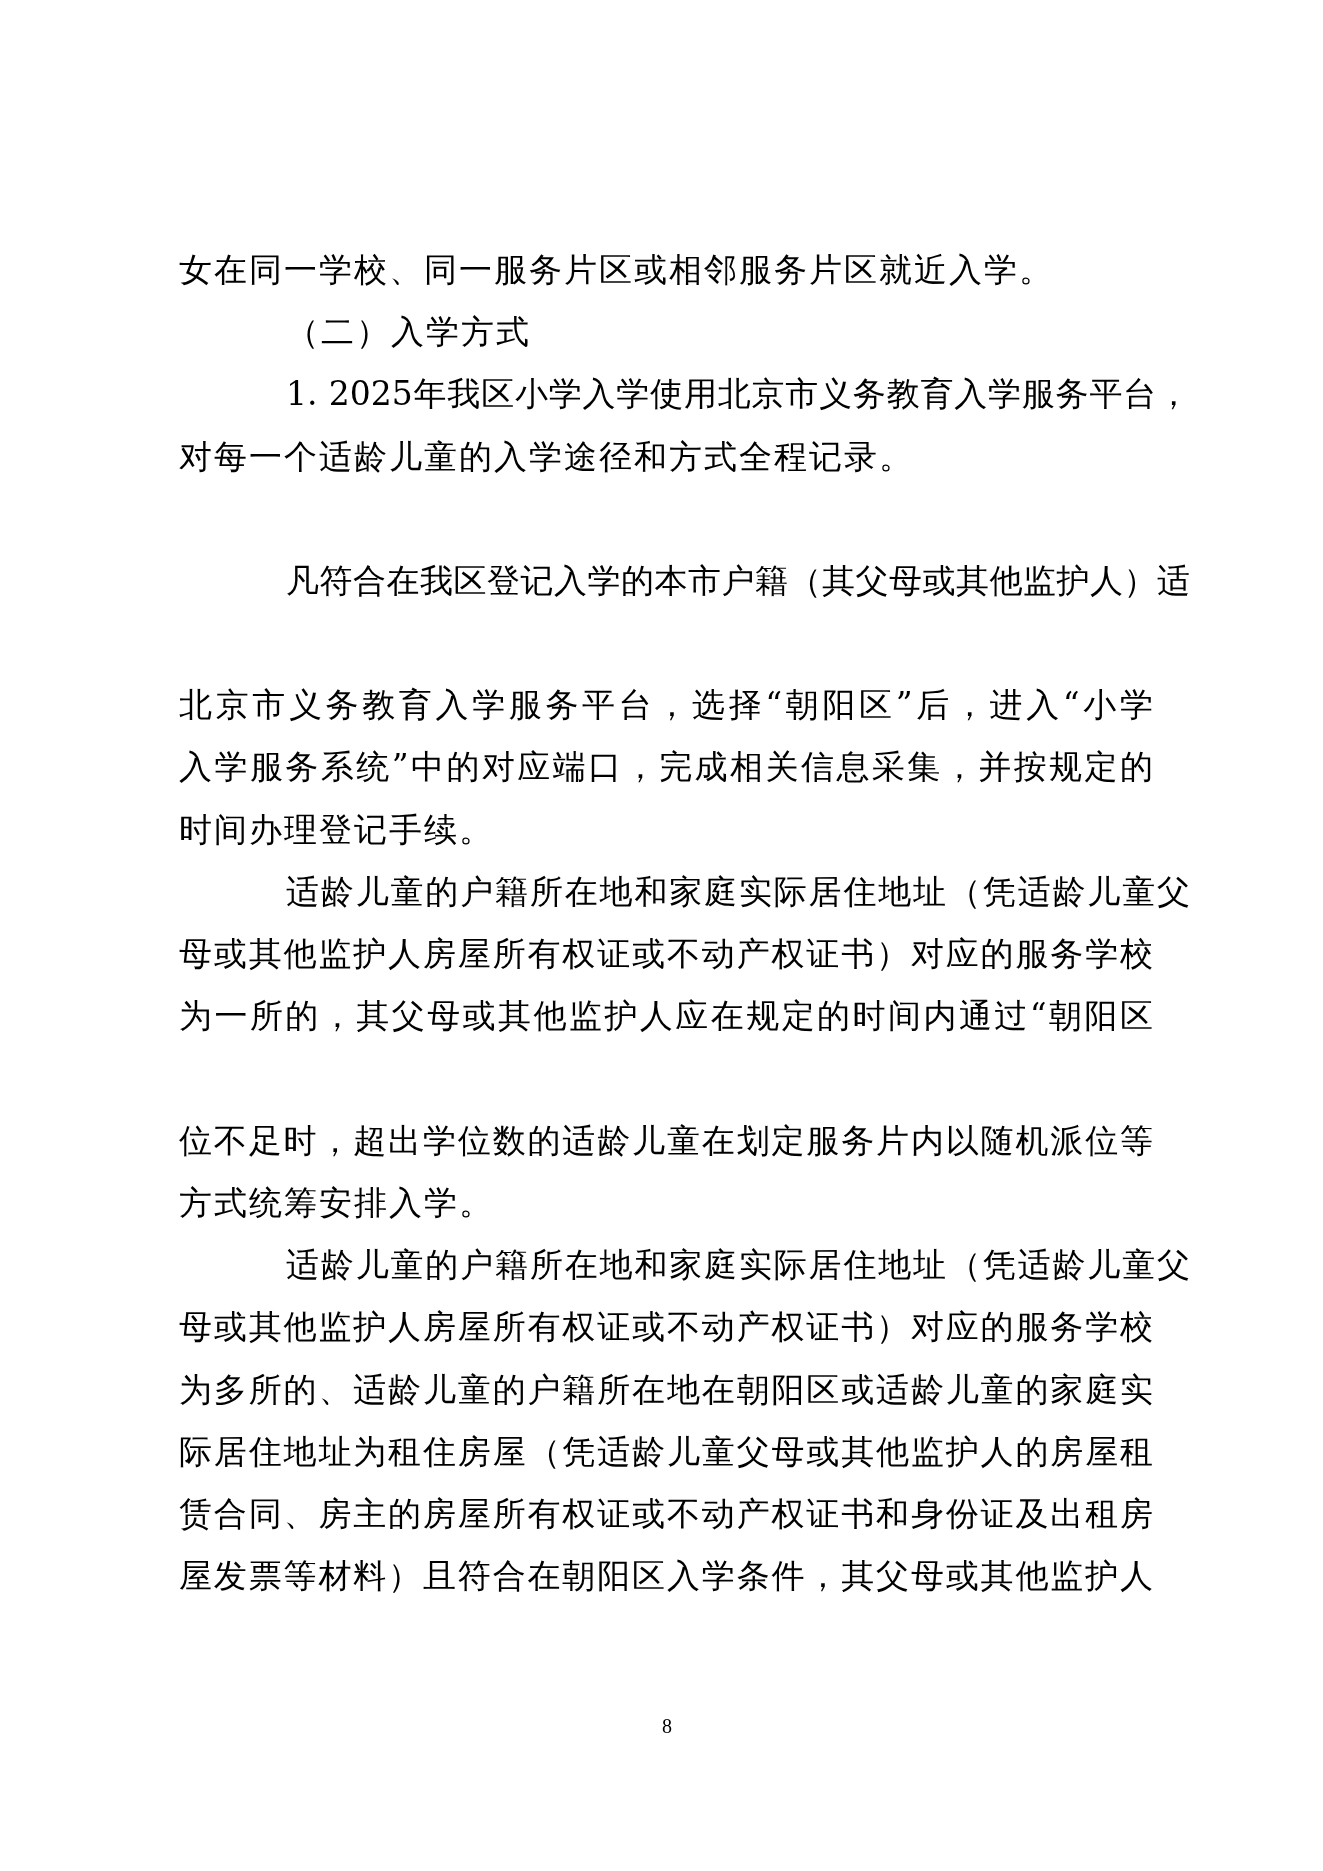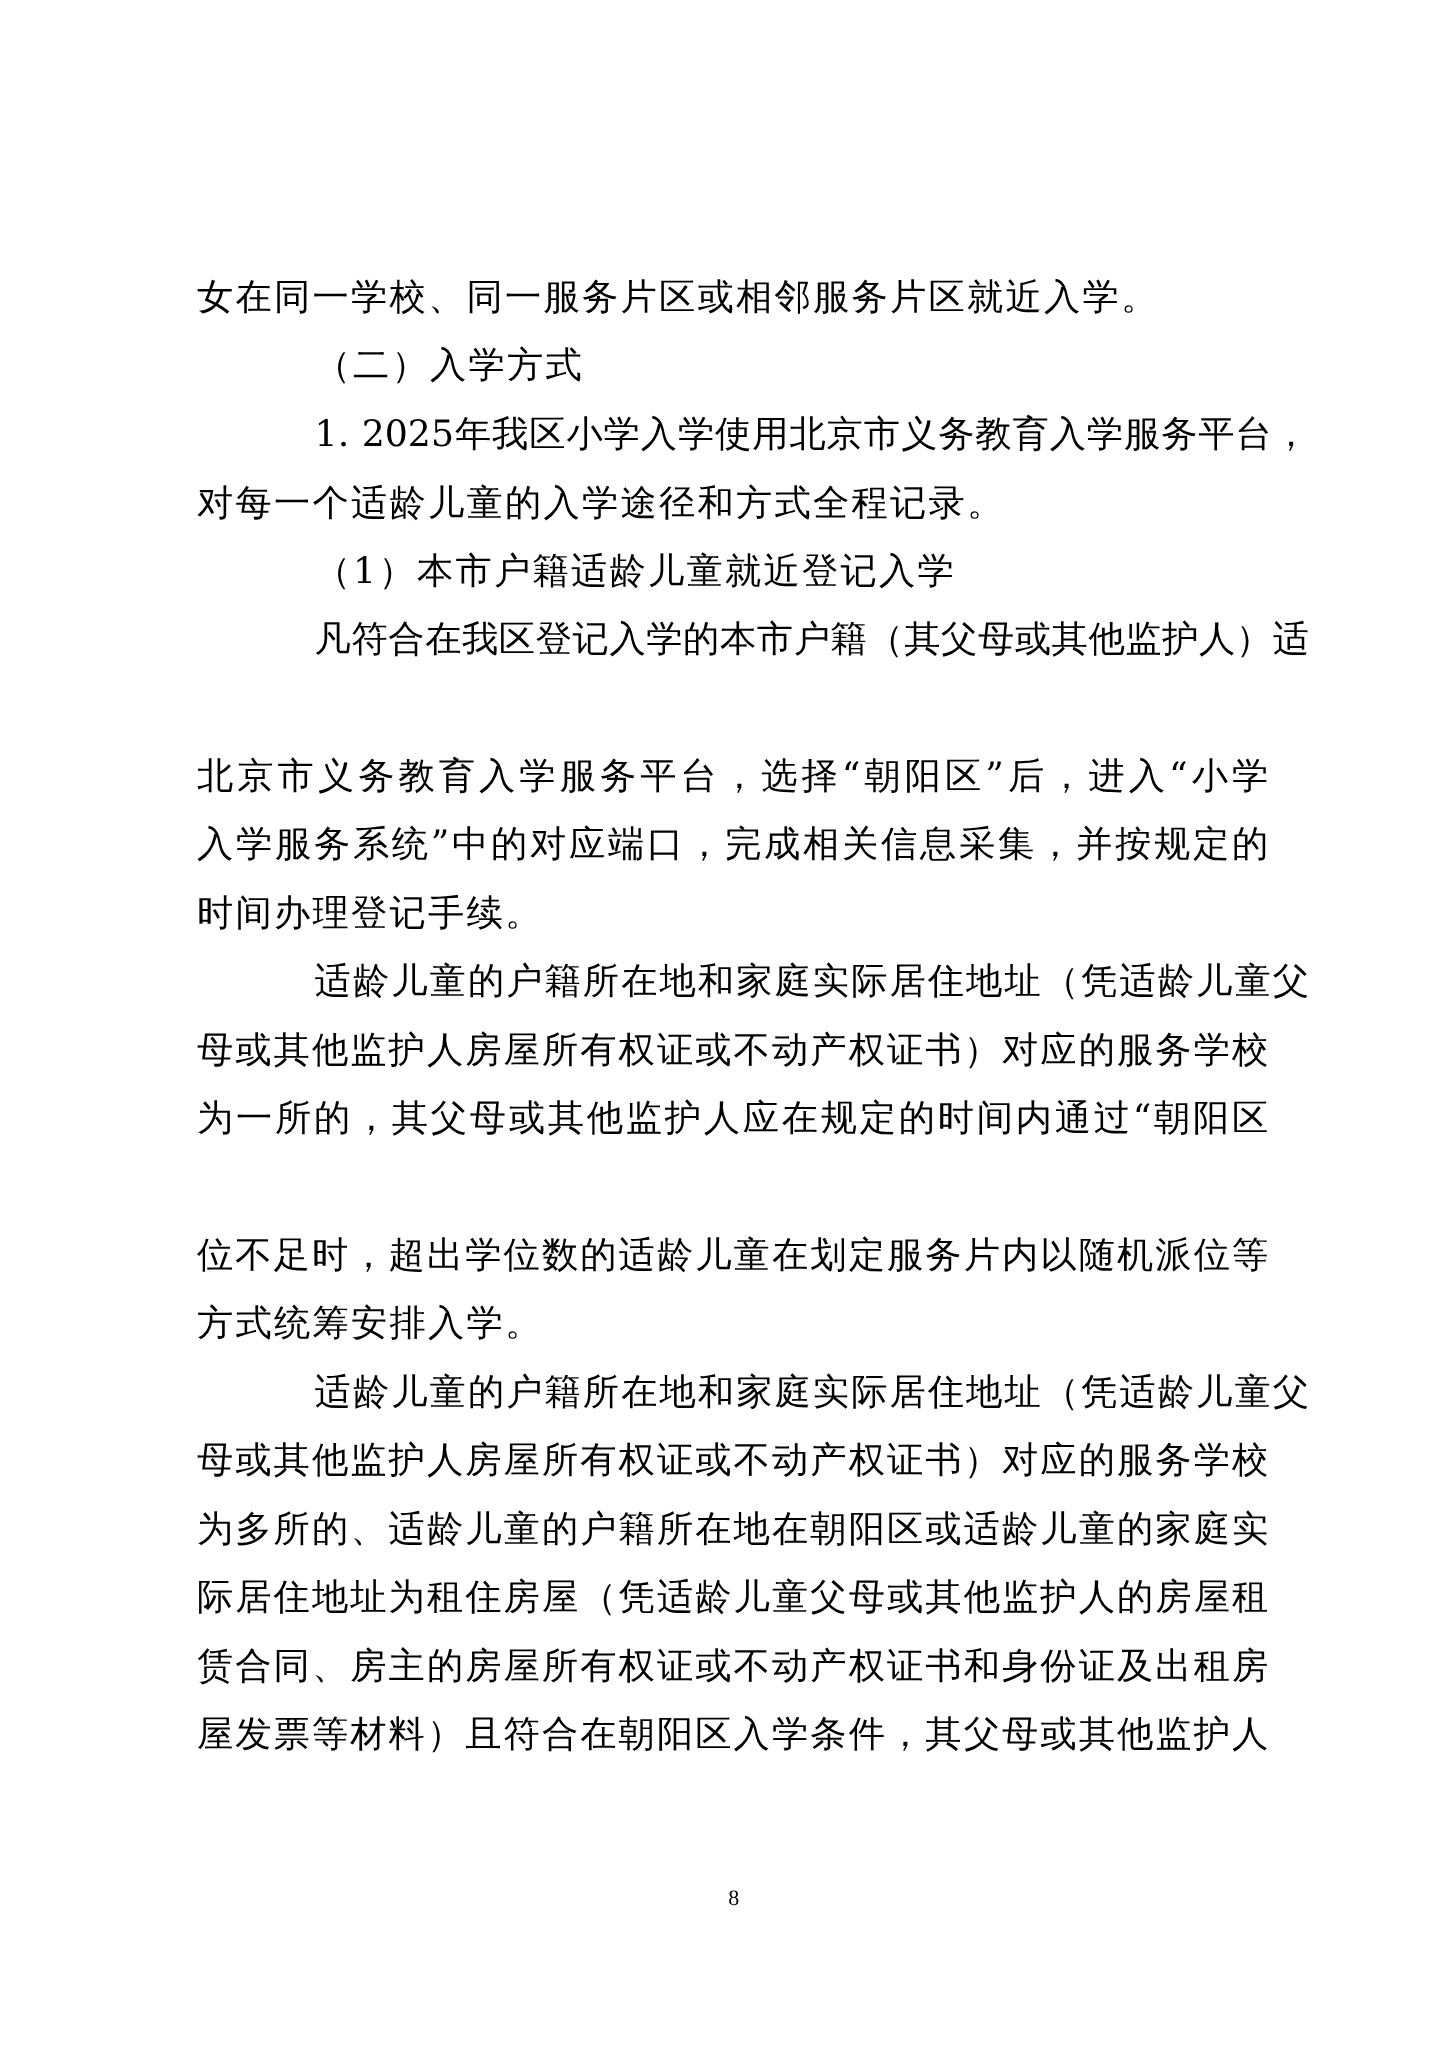--- a/index.html
+++ b/index.html
@@ -34,21 +34,20 @@
 </style>
 </head>
 <body>
 
 <div class="page">
 
   <div class="line last" style="top:250px">女在同一学校、同一服务片区或相邻服务片区就近入学。</div>
   <div class="line indent heading" style="top:312px">（二）入学方式</div>
   <div class="line indent full" style="top:374px">1. 2025年我区小学入学使用北京市义务教育入学服务平台，</div>
   <div class="line last" style="top:437px">对每一个适龄儿童的入学途径和方式全程记录。</div>
-  <div class="line indent heading" style="top:499px">（1）本市户籍适龄儿童就近登记入学</div>
   <div class="line indent full" style="top:561px">凡符合在我区登记入学的本市户籍（其父母或其他监护人）适</div>
   <div class="line full" style="top:685px">北京市义务教育入学服务平台，选择“朝阳区”后，进入“小学</div>
   <div class="line full" style="top:747px">入学服务系统”中的对应端口，完成相关信息采集，并按规定的</div>
   <div class="line last" style="top:810px">时间办理登记手续。</div>
   <div class="line indent full" style="top:872px">适龄儿童的户籍所在地和家庭实际居住地址（凭适龄儿童父</div>
   <div class="line full" style="top:934px">母或其他监护人房屋所有权证或不动产权证书）对应的服务学校</div>
   <div class="line full" style="top:996px">为一所的，其父母或其他监护人应在规定的时间内通过“朝阳区</div>
   <div class="line full" style="top:1121px">位不足时，超出学位数的适龄儿童在划定服务片内以随机派位等</div>
   <div class="line last" style="top:1183px">方式统筹安排入学。</div>
   <div class="line indent full" style="top:1245px">适龄儿童的户籍所在地和家庭实际居住地址（凭适龄儿童父</div>

